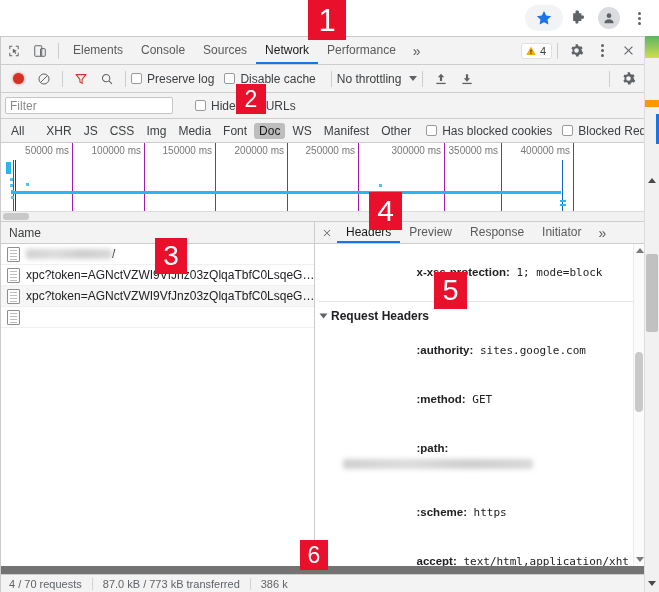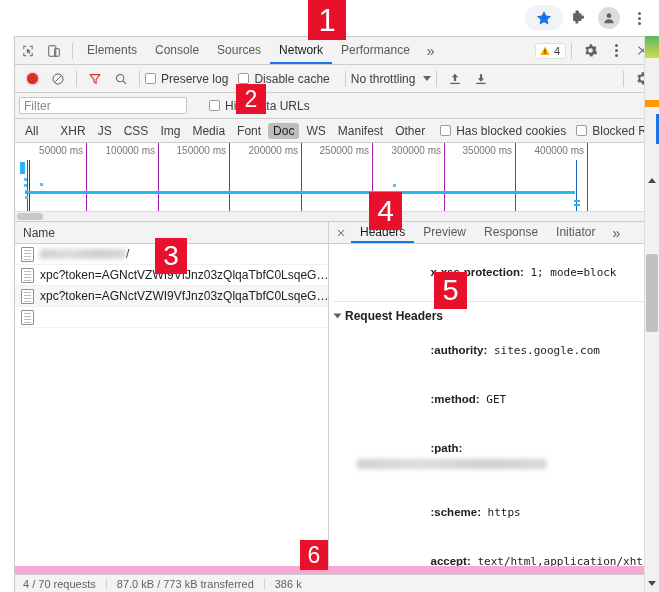--- a/index.html
+++ b/index.html
@@ -21,23 +21,22 @@
   }
   .chr-btn{width:28px;height:28px;border-radius:50%;display:flex;align-items:center;justify-content:center;cursor:pointer;}
   .star-pill{background:#f1f3f4;border-radius:14px;width:38px;height:26px;display:flex;align-items:center;justify-content:center;cursor:pointer;}
   .avatar-circle{width:22px;height:22px;border-radius:50%;background:#dadce0;display:flex;align-items:center;justify-content:center;}
   .kebab{display:flex;flex-direction:column;gap:2px;align-items:center;justify-content:center;}
   .kebab i{display:block;width:3px;height:3px;border-radius:50%;background:#5f6368;}
 
   
   .devtools{
     position:absolute;left:0;top:36px;width:645px;height:556px;
-    background:#f9a8d4;border-left:1px solid #cacaca;border-top:1px solid #cacaca;
+    background:#737373;border-left:1px solid #cacaca;border-top:1px solid #cacaca;
     box-sizing:border-box;
-    margin-left:14px;
   }
   .dt-tabbar{
     position:relative;height:28px;background:#f3f3f3;border-bottom:1px solid #cdcdcd;
     display:flex;align-items:center;box-sizing:border-box;
   }
   .dt-icon-btn{width:26px;height:26px;display:flex;align-items:center;justify-content:center;cursor:pointer;}
   .vsep{width:1px;height:16px;background:#cdcdcd;margin:0 5px;}
   .dt-tab{
     padding:0 9px;height:27px;line-height:27px;font-size:12px;color:#5a5a5a;cursor:pointer;
     white-space:nowrap;
@@ -385,21 +384,21 @@
         </div>
       <div class="ov-tick" style="left:214px;">
           <span>150000 ms</span>
         </div>
       <div class="ov-tick" style="left:286px;">
           <span>200000 ms</span>
         </div>
       <div class="ov-tick" style="left:357px;">
           <span>250000 ms</span>
         </div>
-      <div class="ov-tick" style="left:429px;">
+      <div class="ov-tick" style="left:443px;">
           <span>300000 ms</span>
         </div>
       <div class="ov-tick" style="left:500px;">
           <span>350000 ms</span>
         </div>
       <div class="ov-tick" style="left:572px;">
           <span>400000 ms</span>
         </div>
 
       <div class="ov-graph">

